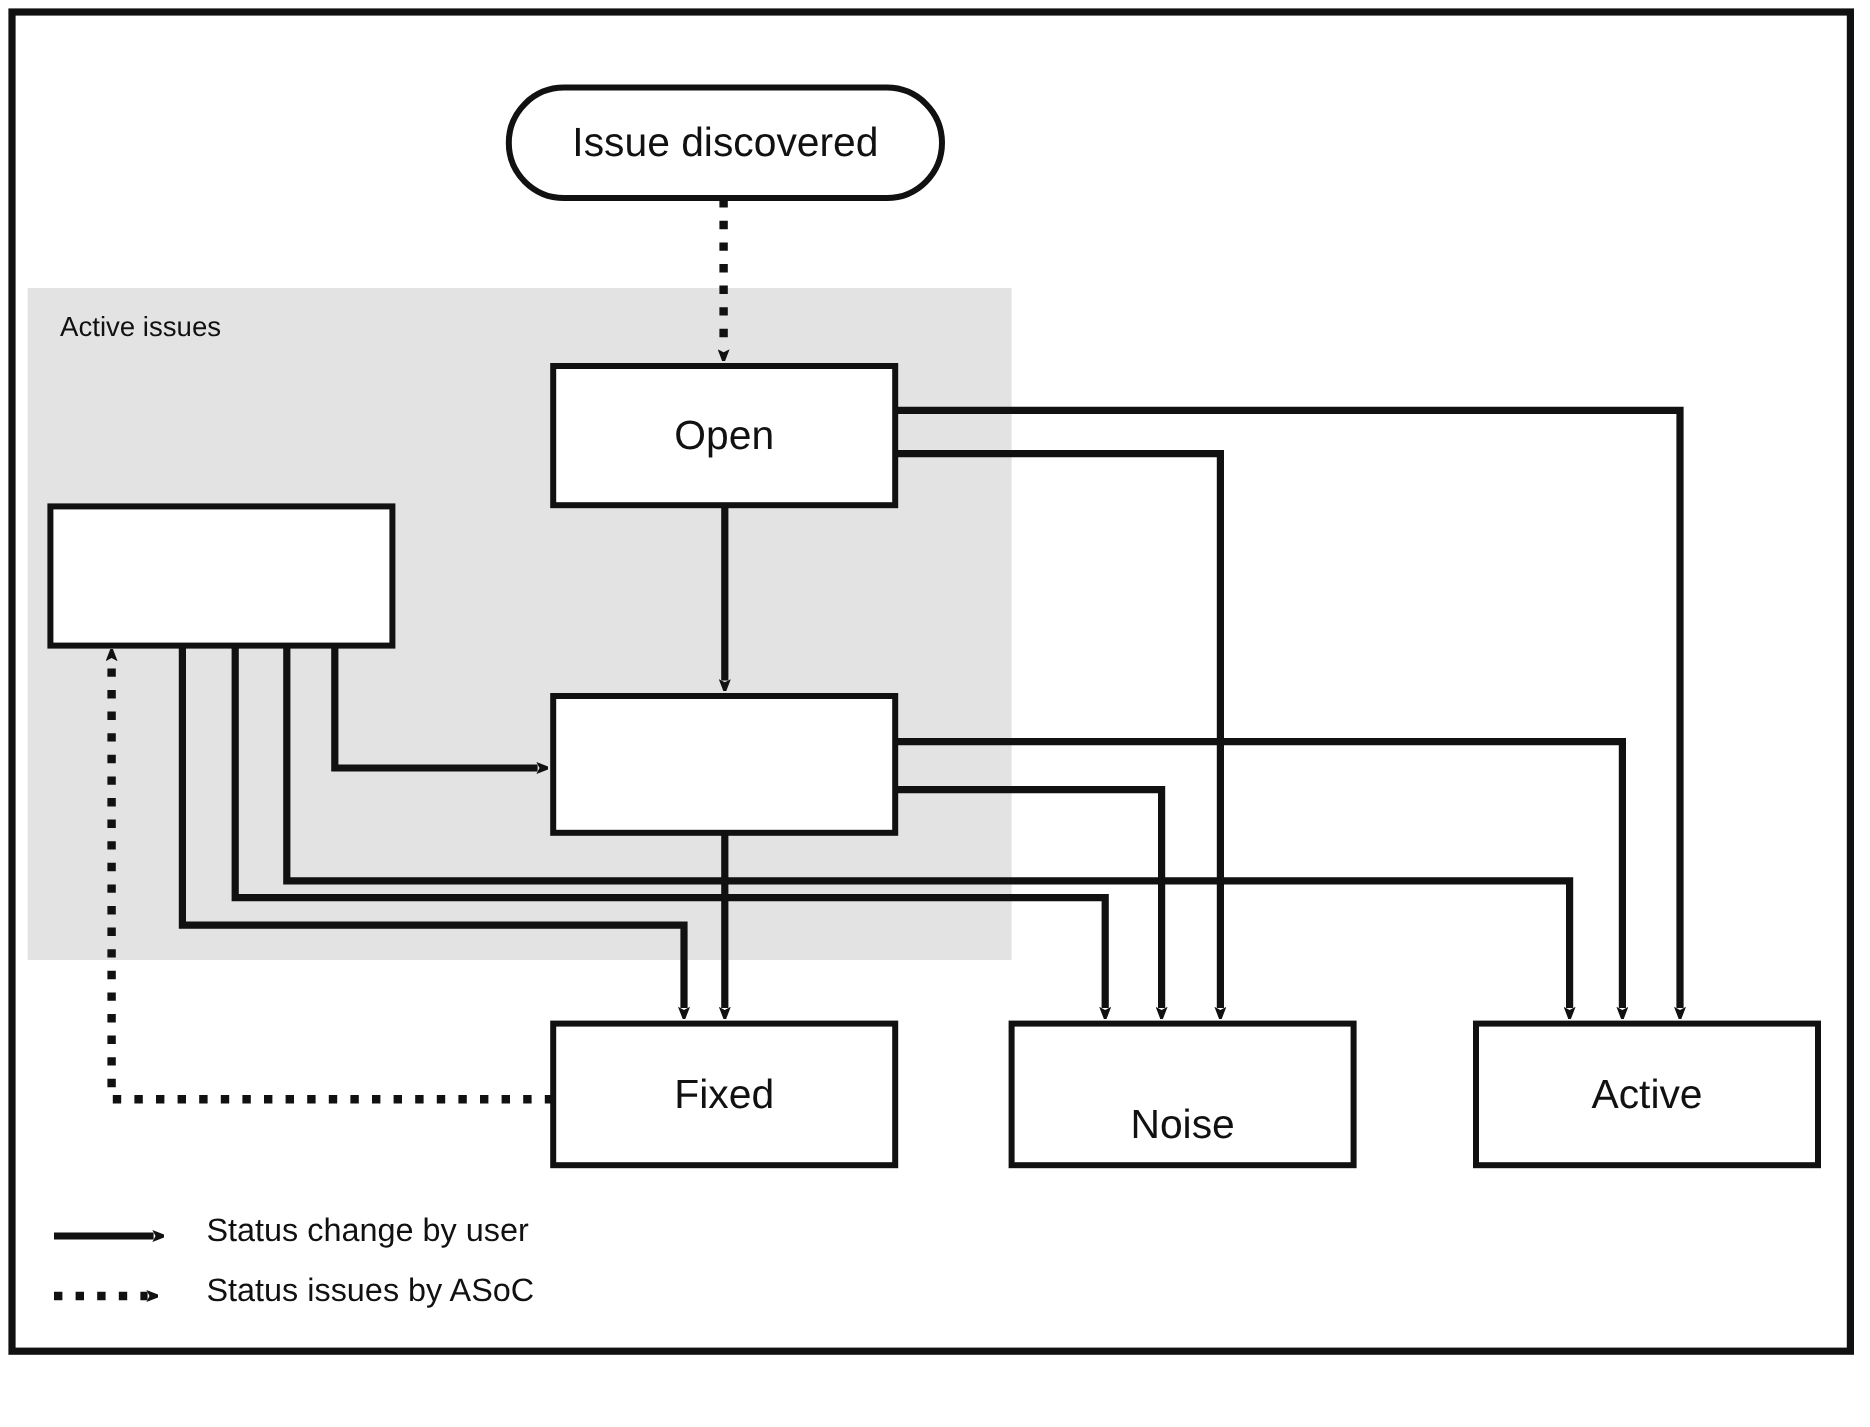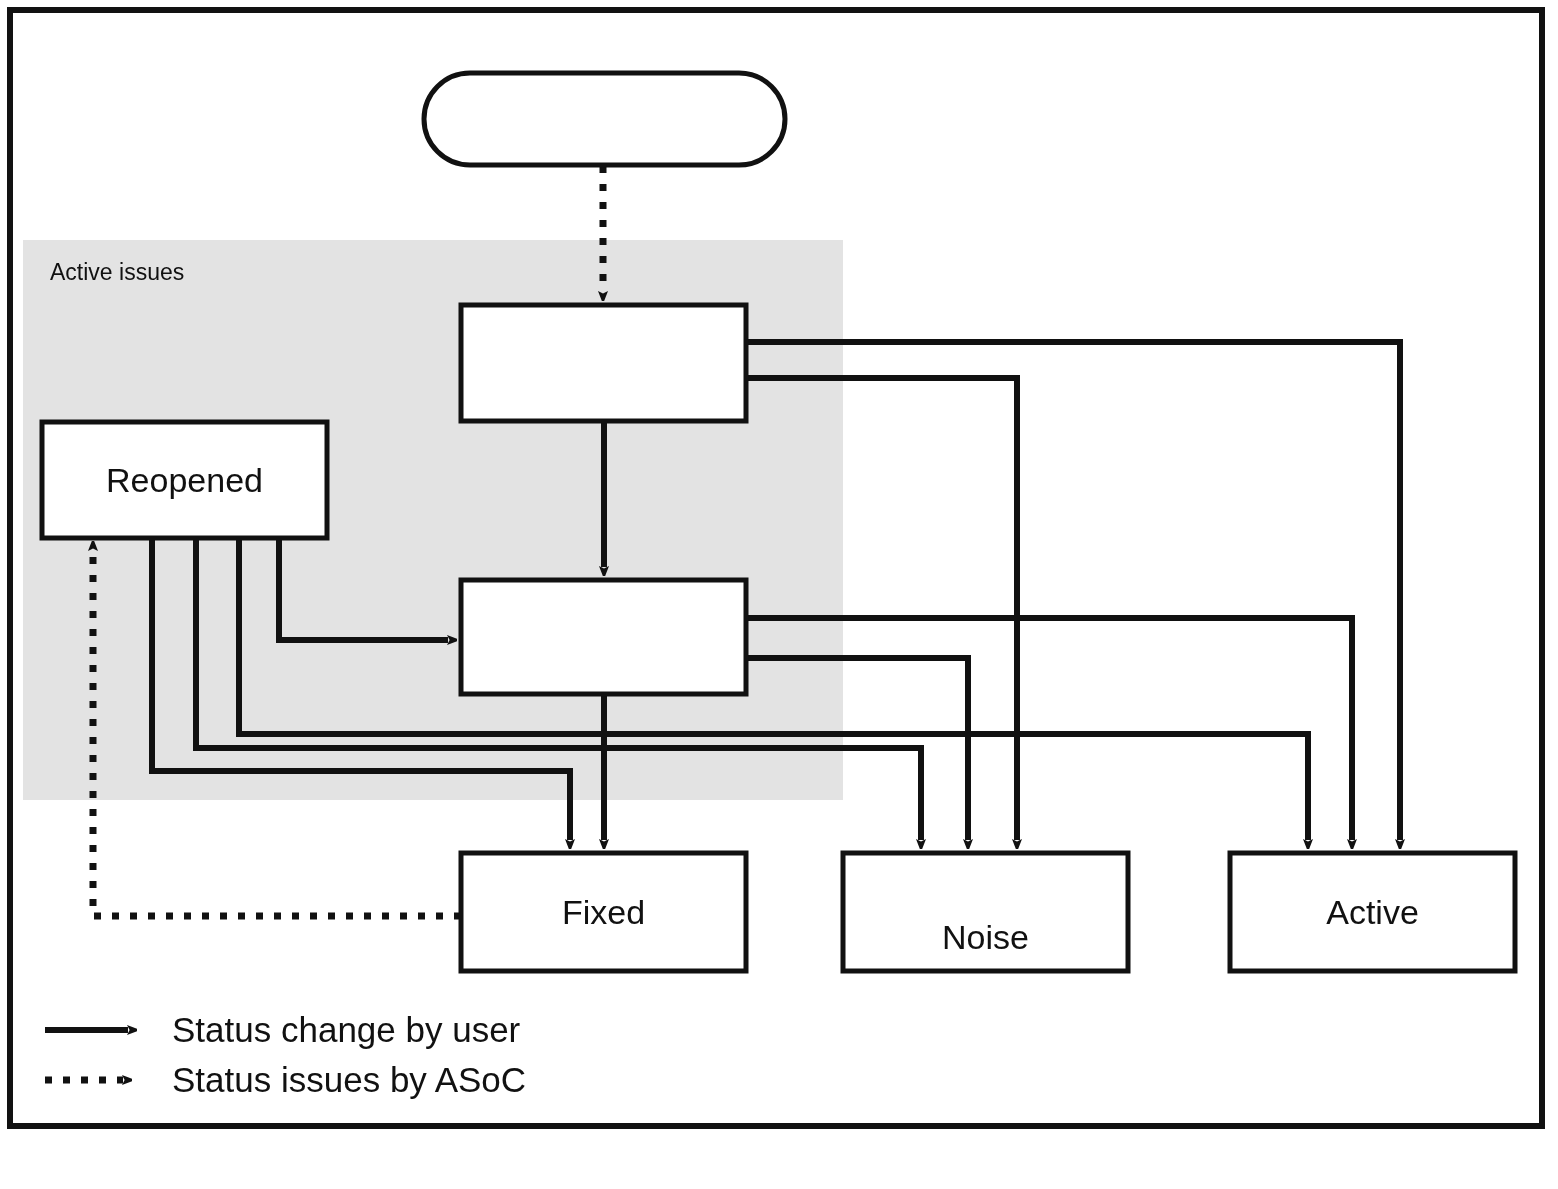--- a/index.html
+++ b/index.html
@@ -6,21 +6,21 @@
   body{font-family:"Liberation Sans", sans-serif;}
   #root{position:relative;width:1558px;height:1189px;background:#ffffff;overflow:hidden;}
   #frame{position:absolute;left:7px;top:7px;width:1538px;height:1122px;border:6px solid #111;box-sizing:border-box;background:#fff;}
   svg#canvas{position:absolute;left:0;top:0;width:1558px;height:1189px;}
   .nodelabel{
     position:absolute;display:flex;align-items:center;justify-content:center;
     color:#111;pointer-events:none;
   }
   .boxnode{font-size:34px;}
   .grouplabel{position:absolute;font-size:23px;color:#111;}
-  .legendtext{position:absolute;font-size:35px;color:#111;white-space:nowrap;}
+  .legendtext{position:absolute;font-size:27px;color:#111;white-space:nowrap;}
 </style>
 </head>
 <body>
 
 <div id="root">
 
   <div id="frame"></div>
 
   <svg id="canvas" viewBox="0 0 1558 1189">
     <defs>
@@ -72,23 +72,24 @@
     </g>
 
     <g fill="none" stroke="#111">
       <path d="M45,1030 L128,1030" stroke-width="6" marker-end="url(#ahd)"></path>
       <path d="M45,1080 L123,1080" stroke-width="7" stroke-dasharray="7 11" marker-end="url(#ahd)"></path>
     </g>
   </svg>
 
   <div class="grouplabel" style="left:50px;top:259px;">Active issues</div>
 
+  <div class="nodelabel boxnode" style="left:424px;top:73px;width:361px;height:92px;">Issue discovered</div>
 
+  <div class="nodelabel boxnode" style="left:461px;top:305px;width:285px;height:116px;">Open</div>
 
-  <div class="nodelabel boxnode" style="left:42px;top:422px;width:285px;height:116px;">Reopened</div>
 
 
   <div class="nodelabel boxnode" style="left:461px;top:853px;width:285px;height:118px;">Fixed</div>
 
   <div class="nodelabel boxnode" style="left:843px;top:878px;width:285px;height:118px;">Noise</div>
 
   <div class="nodelabel boxnode" style="left:1230px;top:853px;width:285px;height:118px;">Active</div>
 
   <div class="legendtext" style="left:172px;top:1010px;">Status change by user</div>
 

